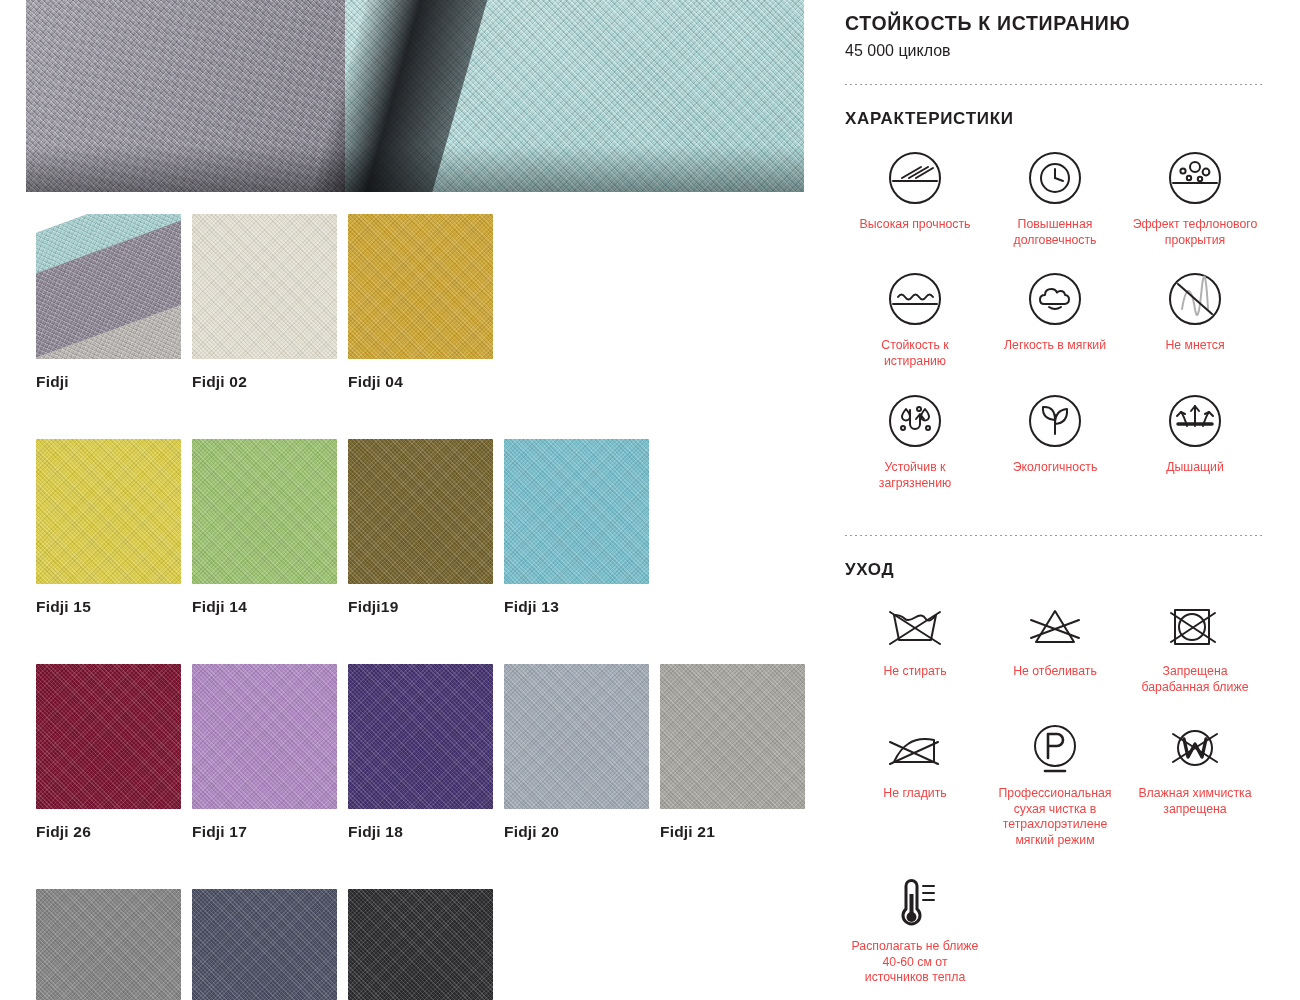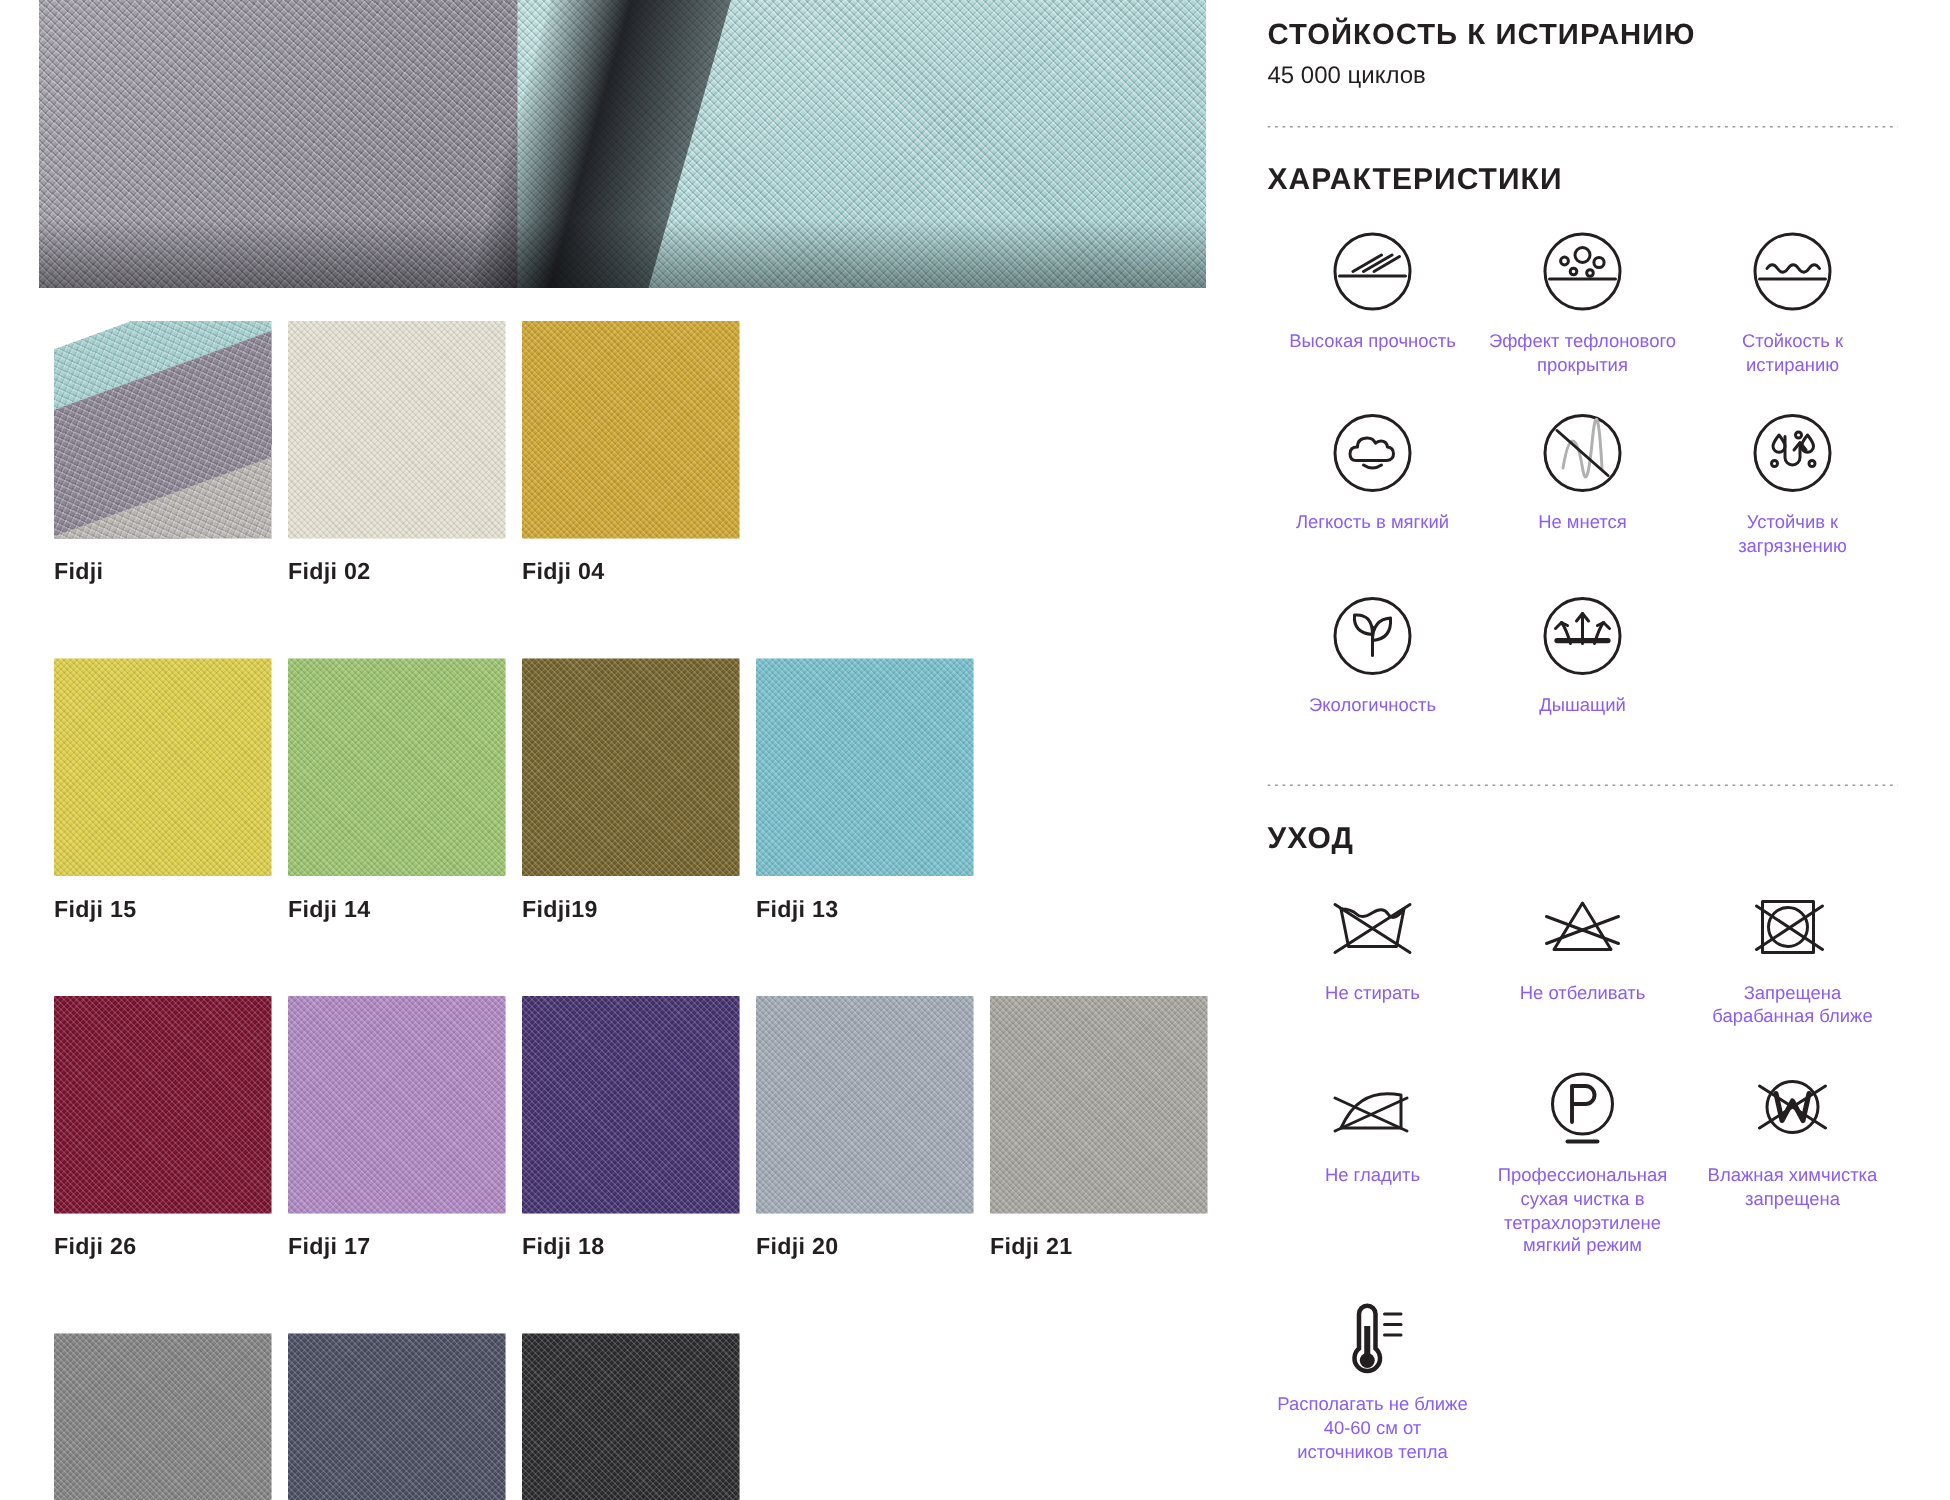--- a/index.html
+++ b/index.html
@@ -87,31 +87,31 @@
   }
   .abrasion-value { margin-top: 7px; font-size: 16px; color: #231f20; }
 
   .rule {
     height: 1px; margin: 24px 0 0 0;
     background-image: linear-gradient(90deg, #9b9b9b 0 2px, transparent 2px 5px);
     background-size: 5px 1px; background-repeat: repeat-x;
   }
   .sec-title {
     margin-top: 24px;
-    font-size: 20px; font-weight: 700; letter-spacing: .7px; color: #231f20;
+    font-size: 17px; font-weight: 700; letter-spacing: .7px; color: #231f20;
   }
 
   .icon-grid { display: flex; flex-wrap: wrap; margin-top: 18px; }
   .icon-cell {
     width: 140px; display: flex; flex-direction: column;
     align-items: center; text-align: center; margin-bottom: 20px;
   }
   .icon-cell .glyph { height: 62px; display: flex; align-items: center; justify-content: center; }
   .icon-cell .lbl {
-    margin-top: 8px; font-size: 12.3px; line-height: 1.28; color: #8b5cf6; max-width: 132px;
+    margin-top: 8px; font-size: 12.3px; line-height: 1.28; color: #ef4444; max-width: 132px;
   }
   .care-grid .icon-cell { margin-bottom: 24px; }
   .care-grid .glyph { height: 58px; }
 
   svg { display: block; }
 </style>
 </head>
 <body>
 
 <div class="page">
@@ -215,20 +215,31 @@
               <line x1="22" y1="28" x2="41" y2="17" stroke="#231f20" fill="none" stroke-width="2" stroke-linecap="round" stroke-linejoin="round"></line>
               <line x1="29" y1="28" x2="46" y2="18" stroke="#231f20" fill="none" stroke-width="2" stroke-linecap="round" stroke-linejoin="round"></line>
             </svg>
           </div>
           <div class="lbl">Высокая прочность</div>
         </div>
         <div class="icon-cell">
           <div class="glyph">
             <svg width="56" height="56" viewBox="0 0 56 56">
               <circle cx="28" cy="28" r="25" stroke="#231f20" fill="none" stroke-width="2" stroke-linecap="round" stroke-linejoin="round"></circle>
+              <circle cx="28" cy="28" r="14" stroke="#231f20" fill="none" stroke-width="2" stroke-linecap="round" stroke-linejoin="round"></circle>
+              <line x1="28" y1="28" x2="28" y2="19" stroke="#231f20" fill="none" stroke-width="2" stroke-linecap="round" stroke-linejoin="round"></line>
+              <line x1="28" y1="28" x2="36" y2="31" stroke="#231f20" fill="none" stroke-width="2" stroke-linecap="round" stroke-linejoin="round"></line>
+            </svg>
+          </div>
+          <div class="lbl">Повышенная долговечность</div>
+        </div>
+        <div class="icon-cell">
+          <div class="glyph">
+            <svg width="56" height="56" viewBox="0 0 56 56">
+              <circle cx="28" cy="28" r="25" stroke="#231f20" fill="none" stroke-width="2" stroke-linecap="round" stroke-linejoin="round"></circle>
               <line x1="6" y1="33" x2="50" y2="33" stroke="#231f20" fill="none" stroke-width="2" stroke-linecap="round" stroke-linejoin="round"></line>
               <circle cx="28" cy="17" r="5" stroke="#231f20" fill="none" stroke-width="2" stroke-linecap="round" stroke-linejoin="round"></circle>
               <circle cx="16" cy="21" r="2.6" stroke="#231f20" fill="none" stroke-width="2" stroke-linecap="round" stroke-linejoin="round"></circle>
               <circle cx="39" cy="22" r="3.4" stroke="#231f20" fill="none" stroke-width="2" stroke-linecap="round" stroke-linejoin="round"></circle>
               <circle cx="22" cy="28" r="2.2" stroke="#231f20" fill="none" stroke-width="2" stroke-linecap="round" stroke-linejoin="round"></circle>
               <circle cx="33" cy="29" r="2.2" stroke="#231f20" fill="none" stroke-width="2" stroke-linecap="round" stroke-linejoin="round"></circle>
             </svg>
           </div>
           <div class="lbl">Эффект тефлонового прокрытия</div>
         </div>

